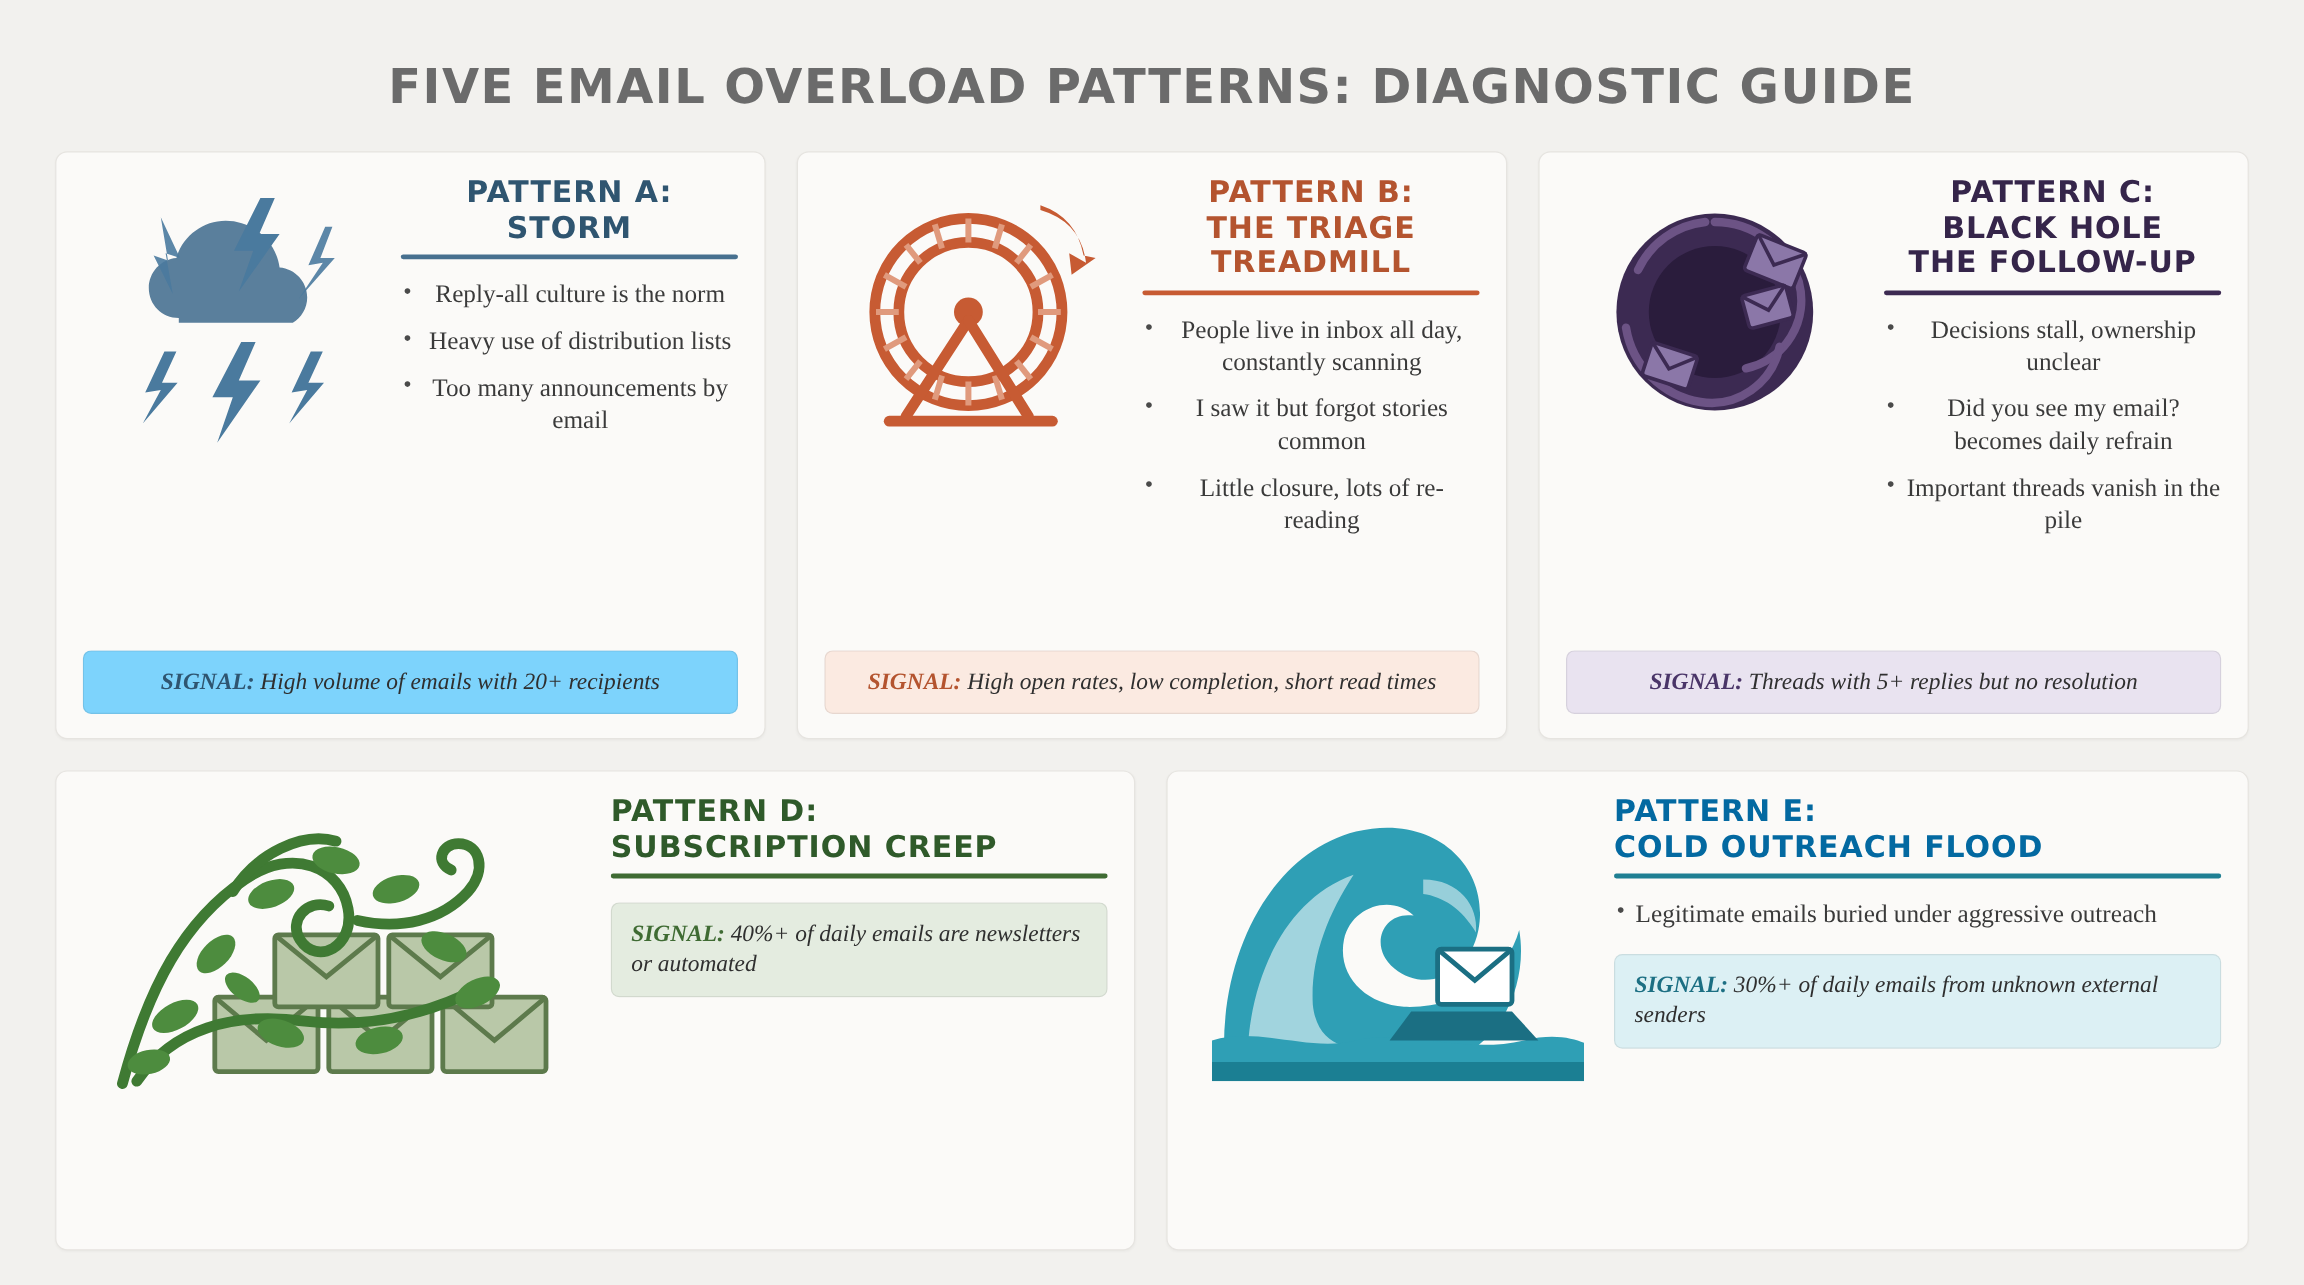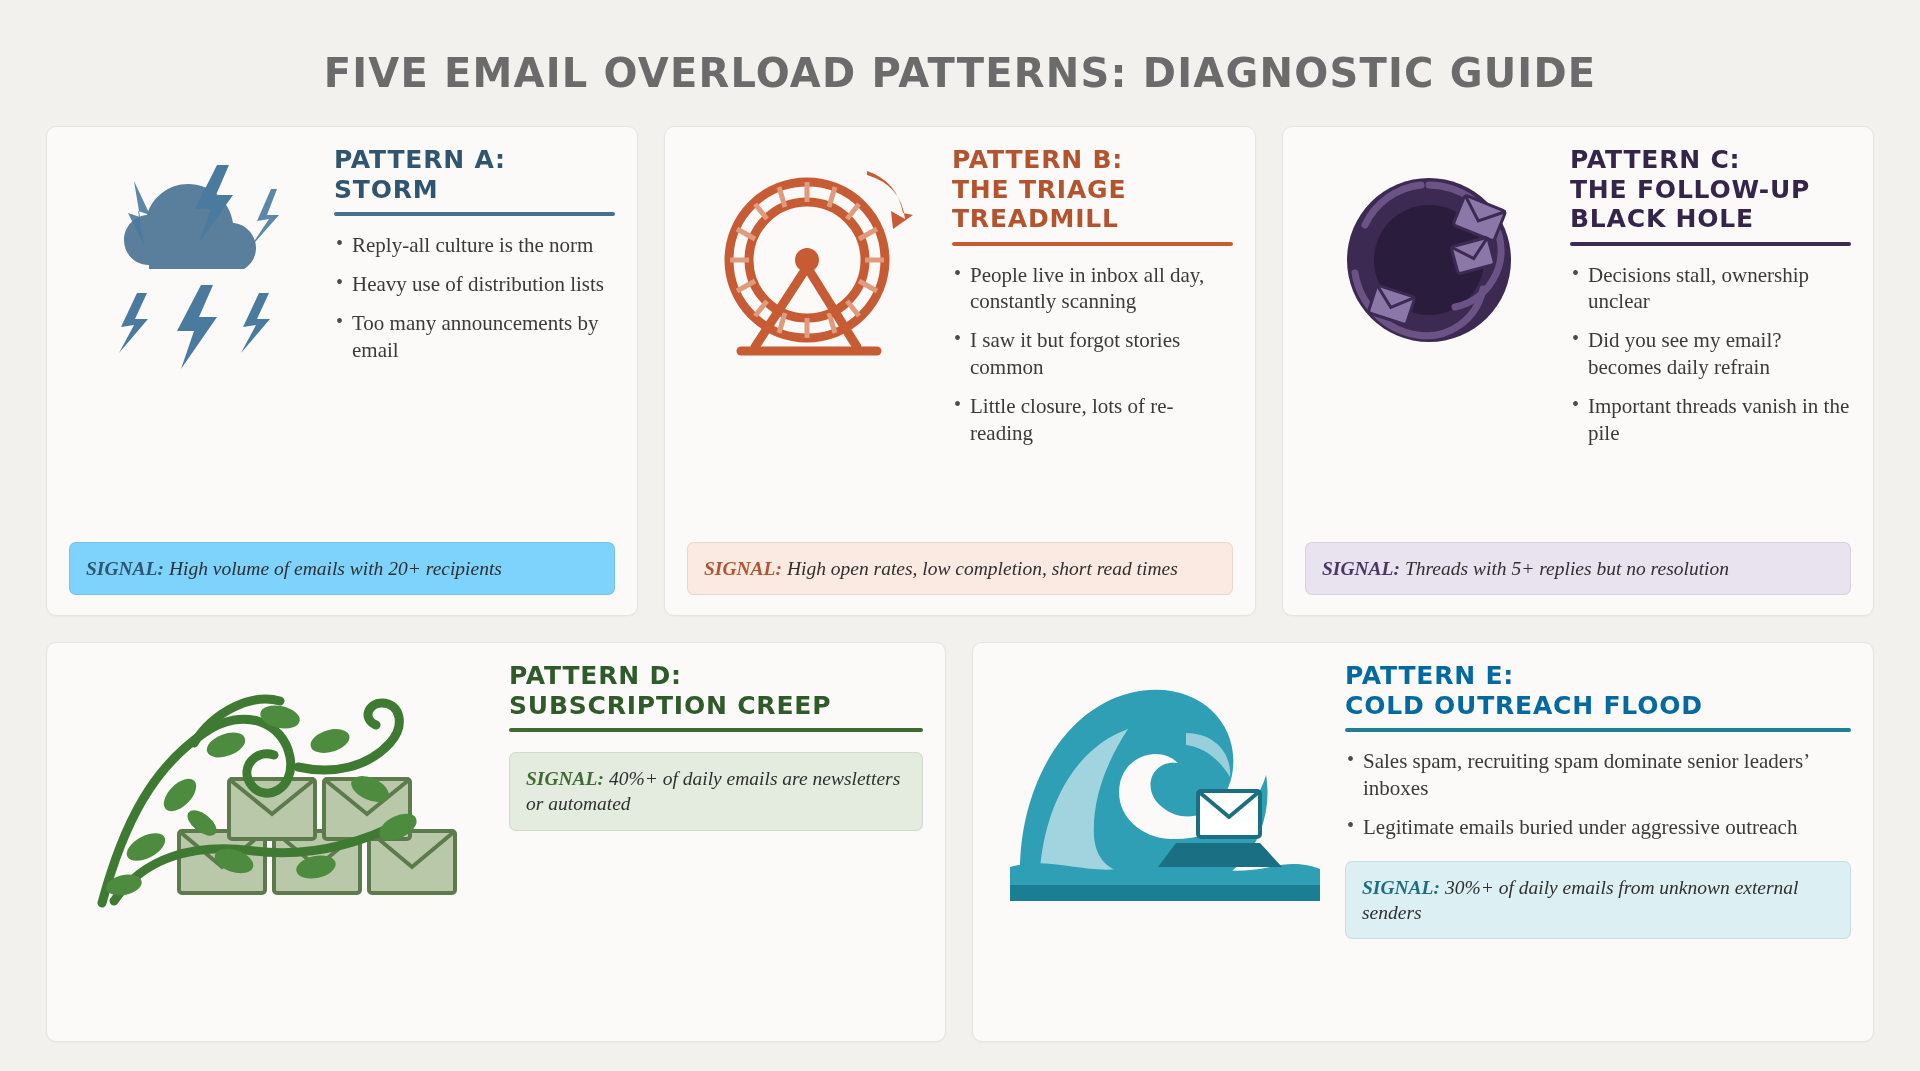--- a/index.html
+++ b/index.html
@@ -25,21 +25,21 @@
     font-weight: bold;
     letter-spacing: 1.2px;
     color: #6b6b6b;
     margin: 22px 0 30px 0;
     font-family: "DejaVu Sans", sans-serif;
   }
   .row {
     display: flex;
     gap: 26px;
   }
-  .row-top { margin-bottom: 26px; }
+  .row-top { margin-bottom: 26px; text-align: center; }
   .card {
     background: #fbfaf8;
     border: 1px solid #e6e4e0;
     border-radius: 10px;
     padding: 18px 22px 20px 22px;
     display: flex;
     flex-direction: column;
     box-shadow: 0 1px 2px rgba(0,0,0,0.03);
   }
   .card-top { flex: 1 1 0; height: 490px; }
@@ -247,22 +247,22 @@
                   <rect x="0" y="0" width="40" height="29" rx="3"></rect>
                   <path d="M0 0 L20 17 L40 0" fill="none" stroke="#3c2a52" stroke-width="3"></path>
                 </g>
               </g>
             </svg>
           </span>
         </div>
         <div class="text-col">
           <div class="ptitle" style="color:#35254a">
             <span>PATTERN C:</span>
+            <span class="l2">BLACK HOLE</span>
             <span class="l2">THE FOLLOW-UP</span>
-            <span class="l2">BLACK HOLE</span>
           </div>
           <div class="rule" style="background:#3c2a52"></div>
           <ul class="bullets">
             <li>Decisions stall, ownership unclear</li>
             <li>Did you see my email? becomes daily refrain</li>
             <li>Important threads vanish in the pile</li>
           </ul>
         </div>
       </div>
       <div class="signal signal-full" style="background:#e9e3f0">
@@ -356,21 +356,20 @@
             </svg>
           </span>
         </div>
         <div class="text-col">
           <div class="ptitle" style="color:#0369a1">
             <span>PATTERN E:</span>
             <span class="l2">COLD OUTREACH FLOOD</span>
           </div>
           <div class="rule" style="background:#1f7f93"></div>
           <ul class="bullets">
-            <li>Sales spam, recruiting spam dominate senior leaders’ inboxes</li>
             <li>Legitimate emails buried under aggressive outreach</li>
           </ul>
           <div class="signal signal-inset" style="background:#dcf0f4">
             <b style="color:#1c6f83">SIGNAL:</b>
             <span>30%+ of daily emails from unknown external senders</span>
           </div>
         </div>
       </div>
     </div>
 

